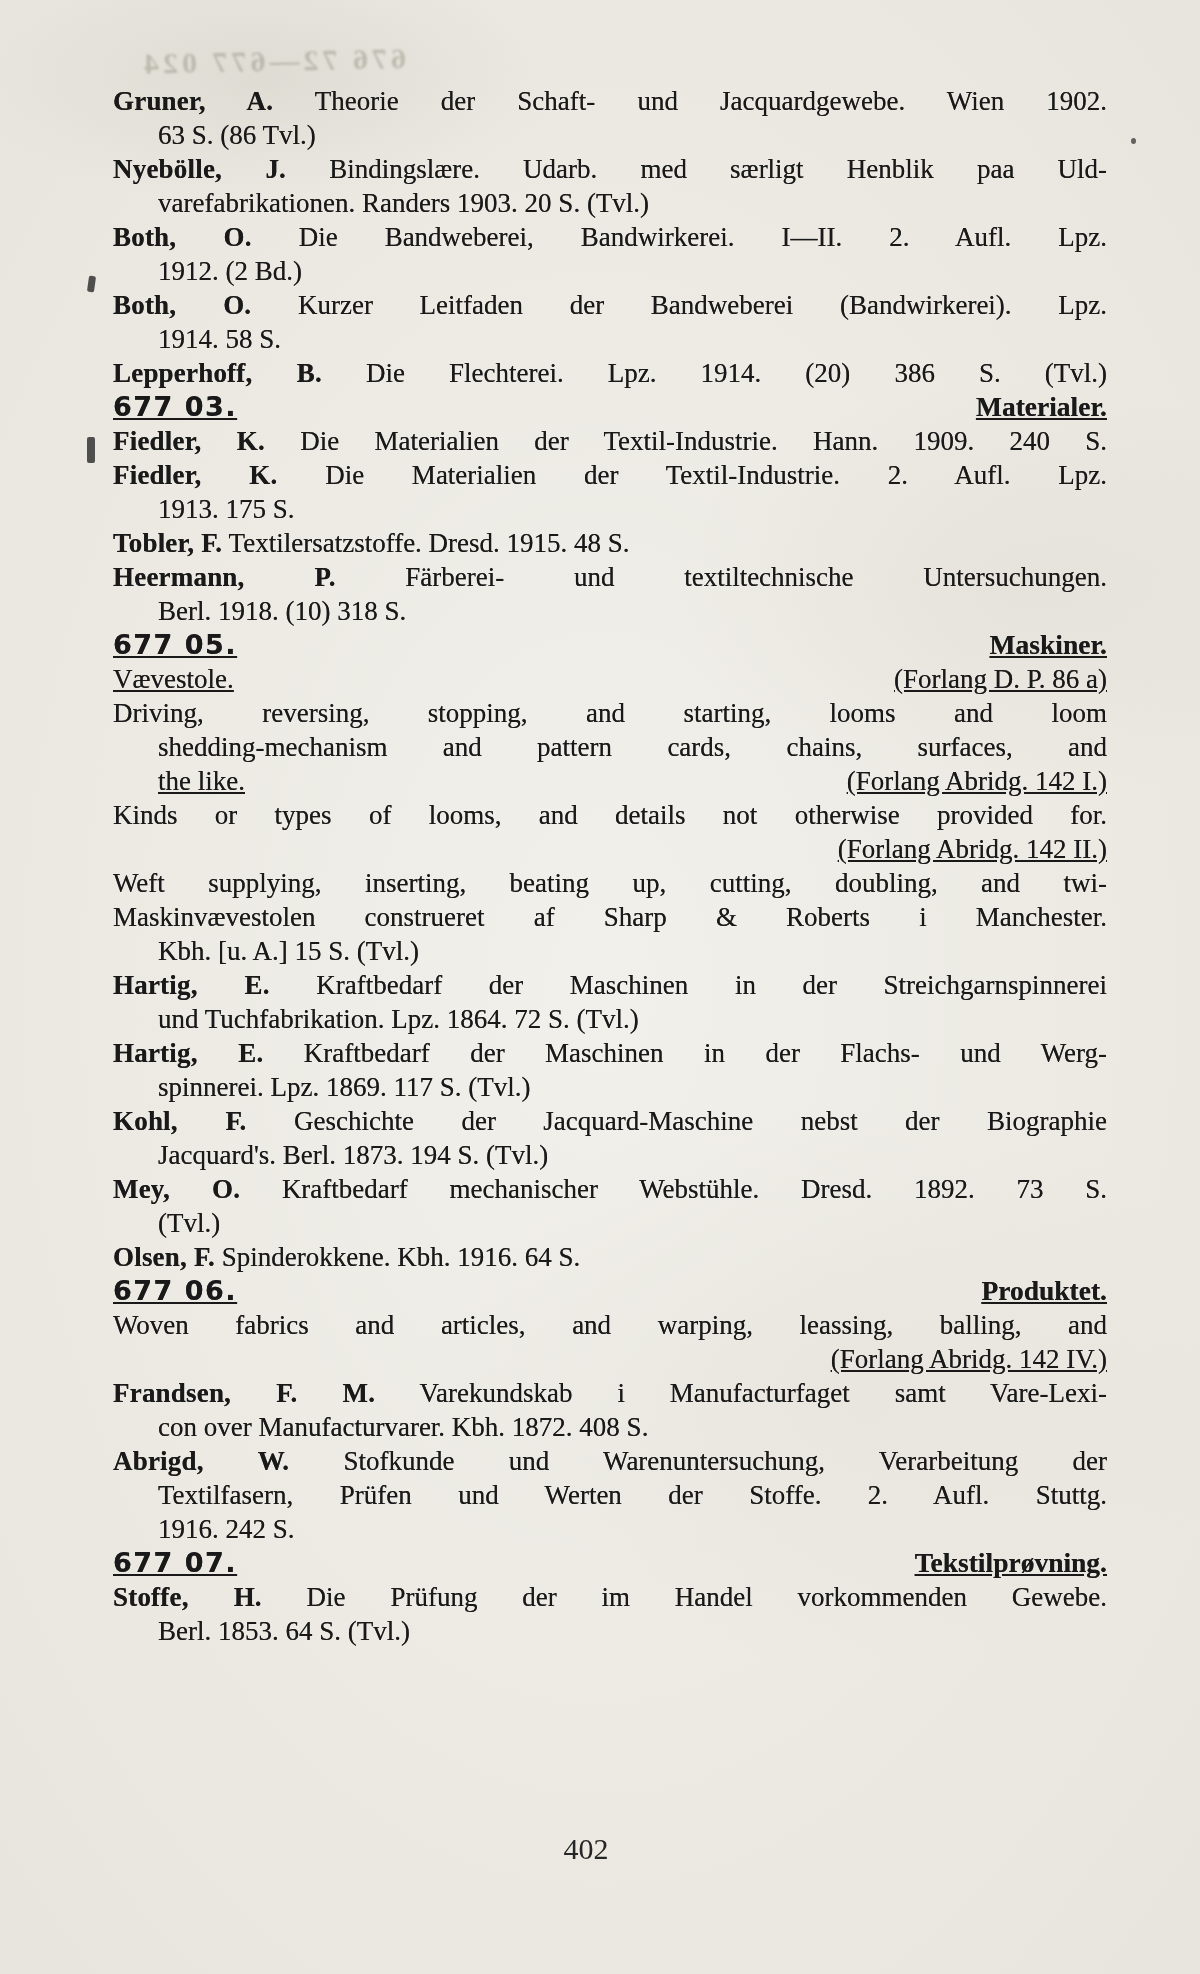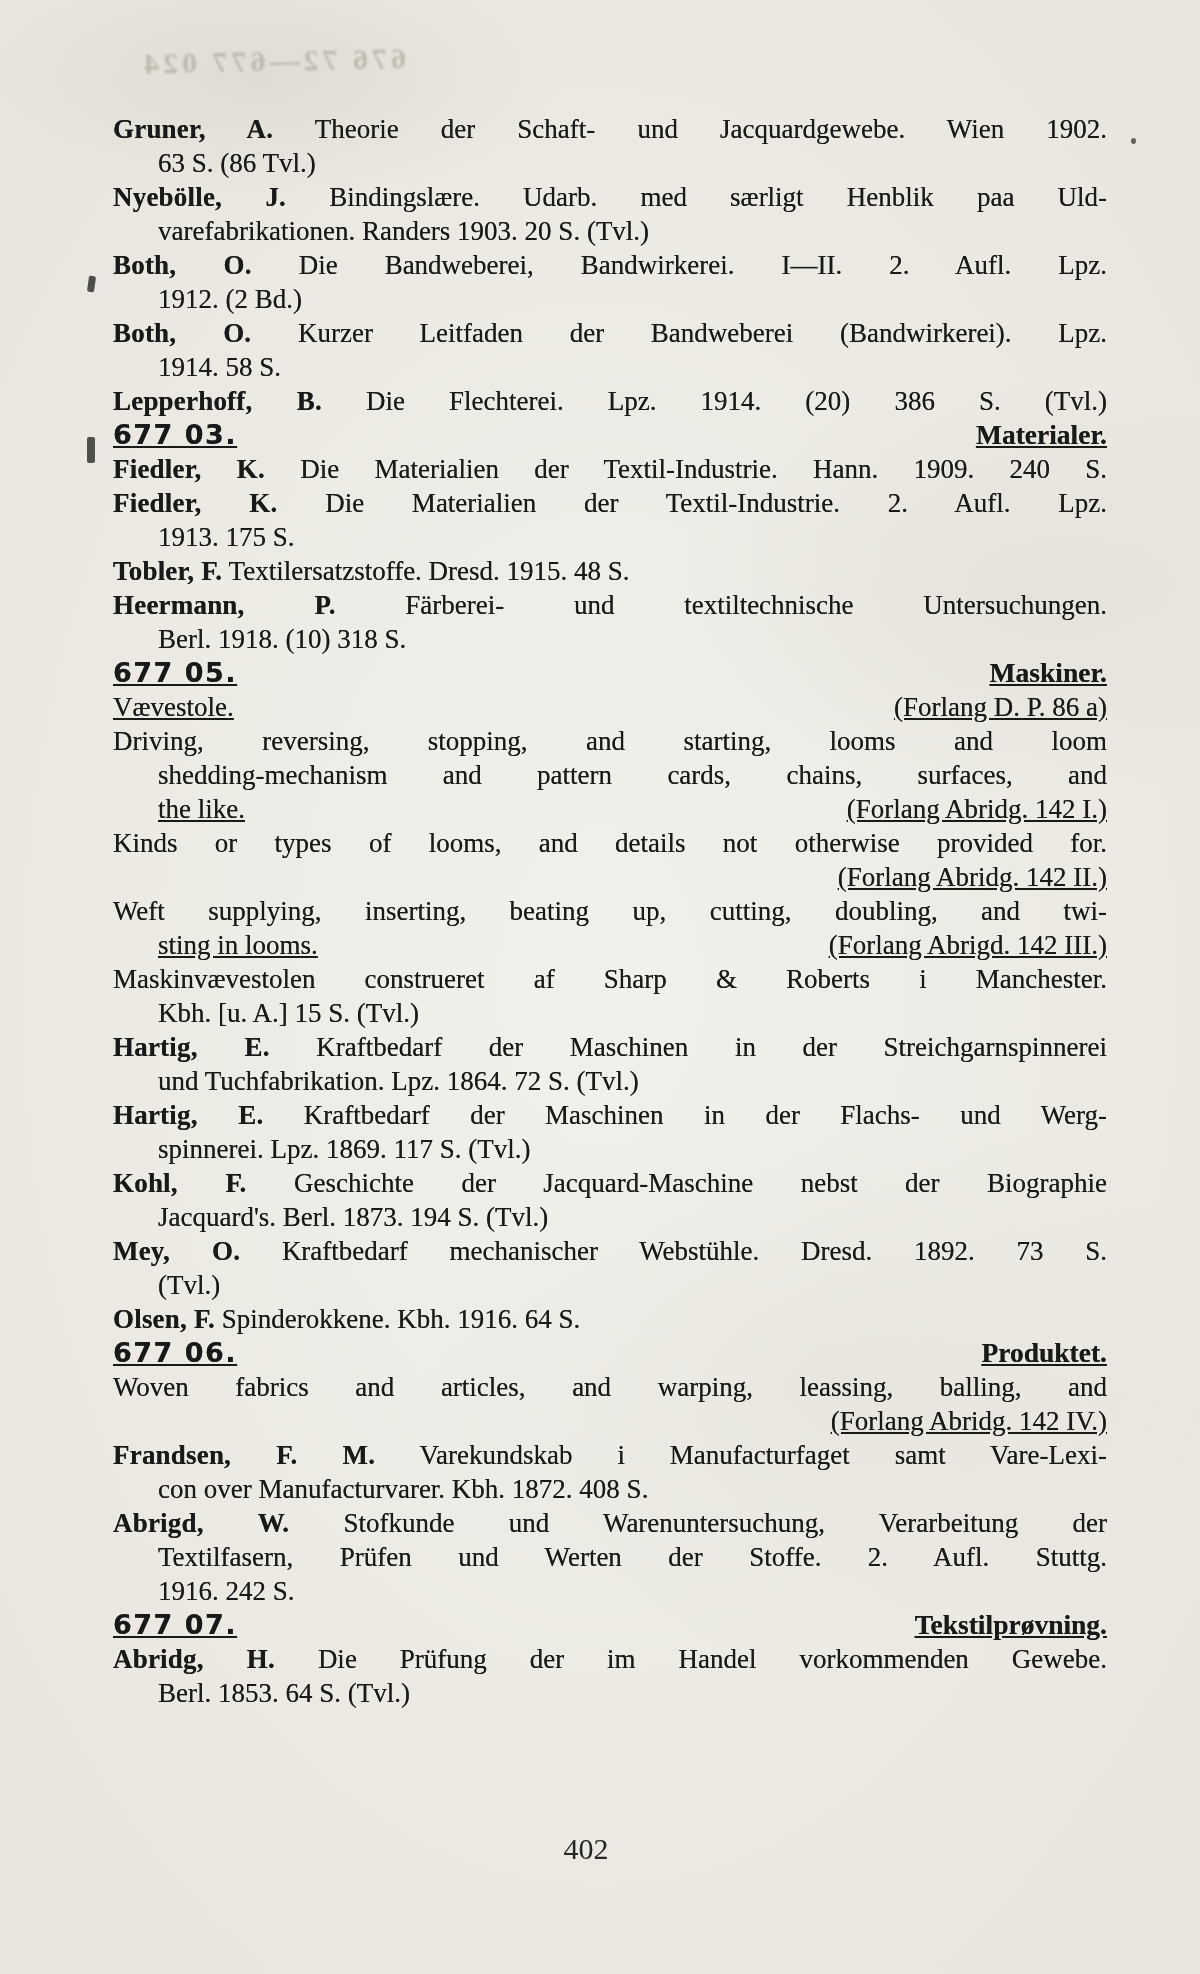--- a/index.html
+++ b/index.html
@@ -26,21 +26,21 @@
     transform-origin: center;
     font-weight: bold;
     font-size: 30px;
     letter-spacing: 4px;
     color: rgba(158,155,141,0.55);
     filter: blur(1.1px);
     user-select: none;
   }
   .text-block {
     position: absolute;
-    left: 113px; top: 112px;
+    left: 113px; top: 84px;
     width: 994px;
     font-size: 27px;
     color: #191919;
     text-shadow: 0 0 0.5px rgba(25,25,25,0.75);
   }
   .line {
     line-height: 34px;
     height: 34px;
     white-space: nowrap;
   }
@@ -123,24 +123,20 @@
       <div class="line ind just"><span>shedding-mechanism and pattern cards, chains, surfaces, and</span></div>
       <div class="line ind split">
         <span>the like.</span>
         <span class="r">(Forlang Abridg. 142 I.)</span>
       </div>
       <div class="line just"><span>Kinds or types of looms, and details not otherwise provided for.</span></div>
       <div class="line split split">
         <span class="r">(Forlang Abridg. 142 II.)</span>
       </div>
       <div class="line just"><span>Weft supplying, inserting, beating up, cutting, doubling, and twi-</span></div>
-      <div class="line ind split">
-        <span>sting in looms.</span>
-        <span class="r">(Forlang Abrigd. 142 III.)</span>
-      </div>
       <div class="line just"><span>Maskinvævestolen construeret af Sharp &amp; Roberts i Manchester.</span></div>
       <div class="line ind"><span>Kbh. [u. A.] 15 S. (Tvl.)</span></div>
       <div class="line just"><span class="b">Hartig, E.</span> <span>Kraftbedarf der Maschinen in der Streichgarnspinnerei</span></div>
       <div class="line ind"><span>und Tuchfabrikation. Lpz. 1864. 72 S. (Tvl.)</span></div>
       <div class="line just"><span class="b">Hartig, E.</span> <span>Kraftbedarf der Maschinen in der Flachs- und Werg-</span></div>
       <div class="line ind"><span>spinnerei. Lpz. 1869. 117 S. (Tvl.)</span></div>
       <div class="line just"><span class="b">Kohl, F.</span> <span>Geschichte der Jacquard-Maschine nebst der Biographie</span></div>
       <div class="line ind"><span>Jacquard's. Berl. 1873. 194 S. (Tvl.)</span></div>
       <div class="line just"><span class="b">Mey, O.</span> <span>Kraftbedarf mechanischer Webstühle. Dresd. 1892. 73 S.</span></div>
       <div class="line ind"><span>(Tvl.)</span></div>
@@ -155,17 +151,17 @@
       </div>
       <div class="line just"><span class="b">Frandsen, F. M.</span> <span>Varekundskab i Manufacturfaget samt Vare-Lexi-</span></div>
       <div class="line ind"><span>con over Manufacturvarer. Kbh. 1872. 408 S.</span></div>
       <div class="line just"><span class="b">Abrigd, W.</span> <span>Stofkunde und Warenuntersuchung, Verarbeitung der</span></div>
       <div class="line ind just"><span>Textilfasern, Prüfen und Werten der Stoffe. 2. Aufl. Stuttg.</span></div>
       <div class="line ind"><span>1916. 242 S.</span></div>
       <div class="line head">
         <span class="b num">677 07.</span>
         <span class="r">Tekstilprøvning.</span>
       </div>
-      <div class="line just"><span class="b">Abridg, H.</span> <span>Die Prüfung der im Handel vorkommenden Gewebe.</span></div>
+      <div class="line just"><span class="b">Stoffe, H.</span> <span>Die Prüfung der im Handel vorkommenden Gewebe.</span></div>
       <div class="line ind"><span>Berl. 1853. 64 S. (Tvl.)</span></div>
     </div>
   <div class="page-number">402</div>
 </div>
 
 </body></html>

